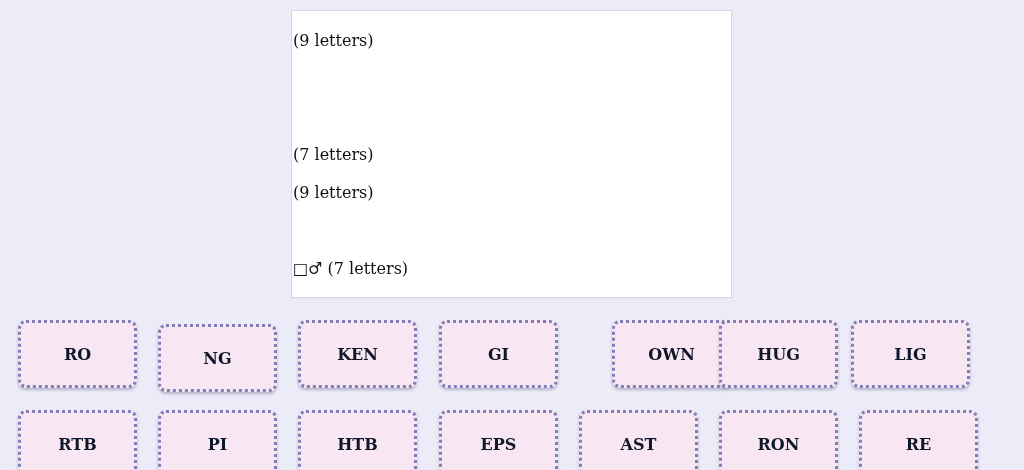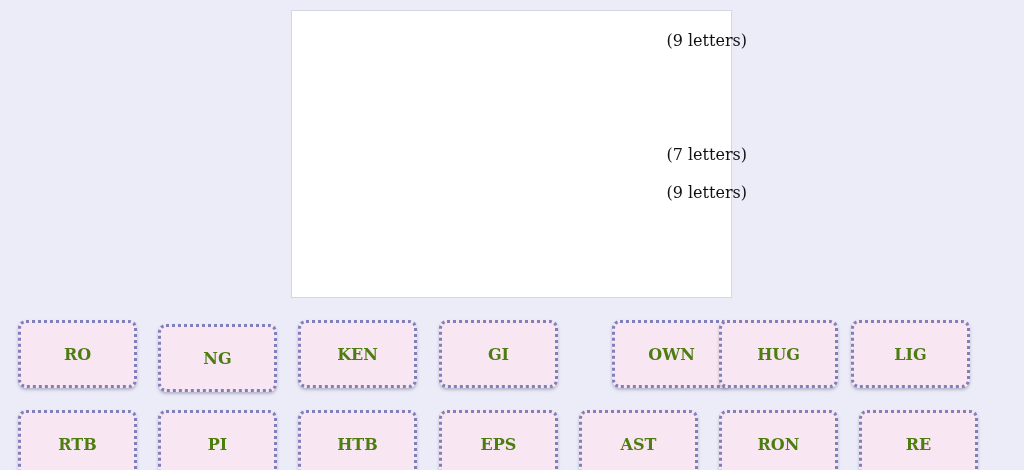--- a/index.html
+++ b/index.html
@@ -16,52 +16,53 @@
       left: 291px;
       top: 10px;
       width: 439px;
       height: 286px;
       background: #ffffff;
       border: 1px solid #d6d6e2;
       box-sizing: content-box;
     }
     .clue {
       position: absolute;
-      left: 16px;
+      left: 1px;
       width: 100%;
-      text-align: right;
+      text-align: left;
       font-size: 16px;
       color: #111111;
       line-height: 20px;
     }
     .tile {
       position: absolute;
       width: 119px;
       height: 68px;
       box-sizing: border-box;
       background: #f8e6f2;
       border: 3px dotted #7f7fb9;
       border-radius: 8px;
       box-shadow: 0 2px 3px rgba(80, 80, 120, 0.35);
       display: flex;
       align-items: center;
       justify-content: center;
       font-weight: bold;
       font-size: 16px;
-      color: #4d7c0f;
+      color: #0f172a;
       cursor: pointer;
     }
   </style>
 </head>
 <body>
 
 <div class="clue-box">
   <div class="clue" style="top:20px"><span>(9 letters)</span></div>
   <div class="clue" style="top:134px"><span>(7 letters)</span></div>
   <div class="clue" style="top:172px"><span>(9 letters)</span></div>
+  <div class="clue" style="top:248px"><span>□♂</span> <span>(7 letters)</span></div>
 </div>
 
 <div class="tile" style="left:18px; top:320px">RO</div>
 <div class="tile" style="left:158px; top:324px">NG</div>
 <div class="tile" style="left:298px; top:320px">KEN</div>
 <div class="tile" style="left:439px; top:320px">GI</div>
 <div class="tile" style="left:612px; top:320px">OWN</div>
 <div class="tile" style="left:719px; top:320px">HUG</div>
 <div class="tile" style="left:851px; top:320px">LIG</div>
 

